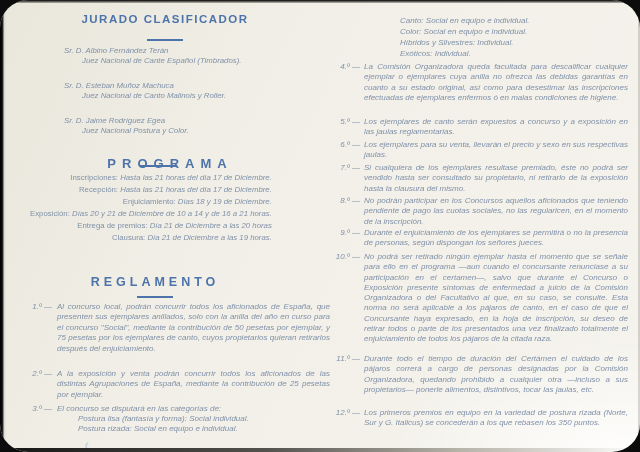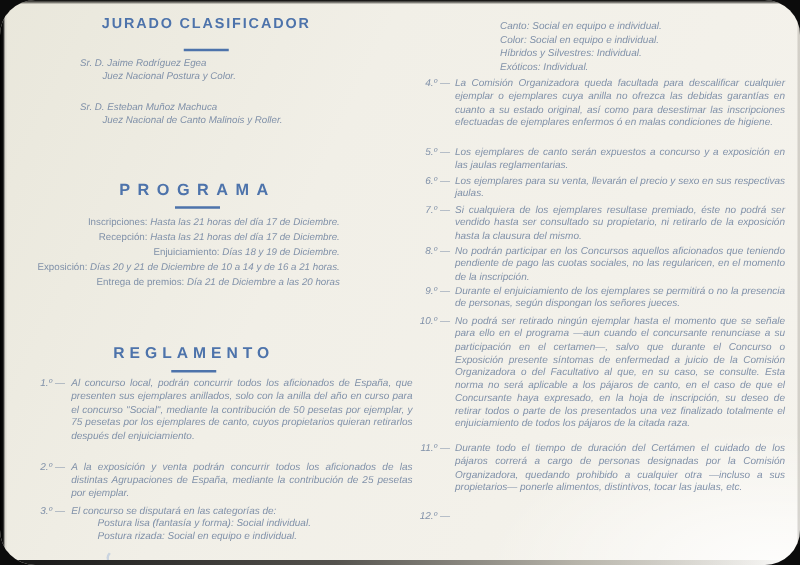--- a/index.html
+++ b/index.html
@@ -65,38 +65,43 @@
 </head>
 <body>
 
 <div class="scan">
 
   <h1 class="hd t-jury" style="margin:0;">JURADO CLASIFICADOR</h1>
   <div class="uline u-jury"></div>
 
   <div class="jury ink">
     <div class="member">
-      <div class="name">Sr. D. Jaime Rodríguez Egea</div>
-      <div class="role">Juez Nacional Postura y Color.</div>
+      <div class="name">Sr. D. Albino Fernández Terán</div>
+      <div class="role">Juez Nacional de Cante Español (Timbrados).</div>
     </div>
     <div class="member">
       <div class="name">Sr. D. Esteban Muñoz Machuca</div>
       <div class="role">Juez Nacional de Canto Malinois y Roller.</div>
     </div>
+    <div class="member">
+      <div class="name">Sr. D. Jaime Rodríguez Egea</div>
+      <div class="role">Juez Nacional Postura y Color.</div>
+    </div>
   </div>
 
-  <h1 class="hd t-prog" style="margin:0;">PROGRAMA</h1>
+  <h1 class="hd t-prog" style="margin:12px;">PROGRAMA</h1>
   <div class="uline u-prog"></div>
 
   <div class="prog ink">
     <div><span class="lbl">Inscripciones:</span> <span class="val">Hasta las 21 horas del día 17 de Diciembre.</span></div>
     <div><span class="lbl">Recepción:</span> <span class="val">Hasta las 21 horas del día 17 de Diciembre.</span></div>
     <div><span class="lbl">Enjuiciamiento:</span> <span class="val">Días 18 y 19 de Diciembre.</span></div>
     <div><span class="lbl">Exposición:</span> <span class="val">Días 20 y 21 de Diciembre de 10 a 14 y de 16 a 21 horas.</span></div>
     <div><span class="lbl">Entrega de premios:</span> <span class="val">Día 21 de Diciembre a las 20 horas</span></div>
+    <div><span class="lbl">Clausura:</span> <span class="val">Día 21 de Diciembre a las 19 horas.</span></div>
   </div>
 
   <h1 class="hd t-regl" style="margin:0;">REGLAMENTO</h1>
   <div class="uline u-regl"></div>
 
   <div class="rule rl r1 ink">
     <span class="num">1.º —</span>
     <div class="txt">Al concurso local, podrán concurrir todos los aficionados de España, que presenten sus ejemplares anillados, solo con la anilla del año en curso para el concurso "Social", mediante la contribución de 50 pesetas por ejemplar, y 75 pesetas por los ejemplares de canto, cuyos propietarios quieran retirarlos después del enjuiciamiento.</div>
   </div>
   <div class="rule rl r2 ink">
@@ -147,20 +152,21 @@
   <div class="rule rr r10 ink">
     <span class="num">10.º —</span>
     <div class="txt">No podrá ser retirado ningún ejemplar hasta el momento que se señale para ello en el programa —aun cuando el concursante renunciase a su participación en el certamen—, salvo que durante el Concurso o Exposición presente síntomas de enfermedad a juicio de la Comisión Organizadora o del Facultativo al que, en su caso, se consulte. Esta norma no será aplicable a los pájaros de canto, en el caso de que el Concursante haya expresado, en la hoja de inscripción, su deseo de retirar todos o parte de los presentados una vez finalizado totalmente el enjuiciamiento de todos los pájaros de la citada raza.</div>
   </div>
   <div class="rule rr r11 ink">
     <span class="num">11.º —</span>
     <div class="txt">Durante todo el tiempo de duración del Certámen el cuidado de los pájaros correrá a cargo de personas designadas por la Comisión Organizadora, quedando prohibido a cualquier otra —incluso a sus propietarios— ponerle alimentos, distintivos, tocar las jaulas, etc.</div>
   </div>
   <div class="rule rr r12 ink">
     <span class="num">12.º —</span>
+    <div class="txt">Los primeros premios en equipo en la variedad de postura rizada (Norte, Sur y G. Italicus) se concederán a los que rebasen los 350 puntos.</div>
   </div>
 
   <div class="pen-mark"></div>
 
   <div class="edge-left"></div>
   <div class="edge-top"></div>
   <div class="edge-bottom"></div>
   <div class="edge-right"></div>
 </div>
 

